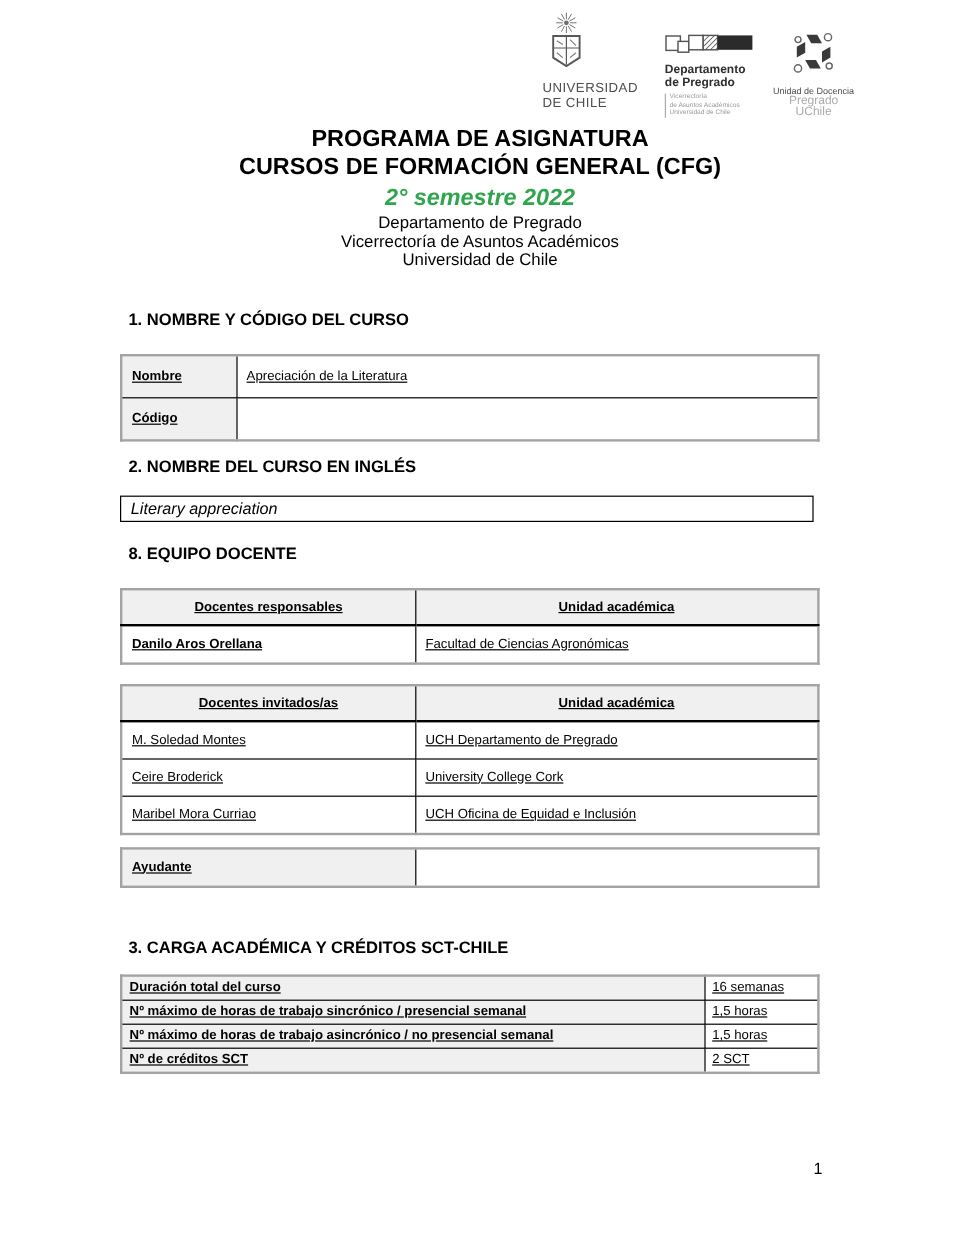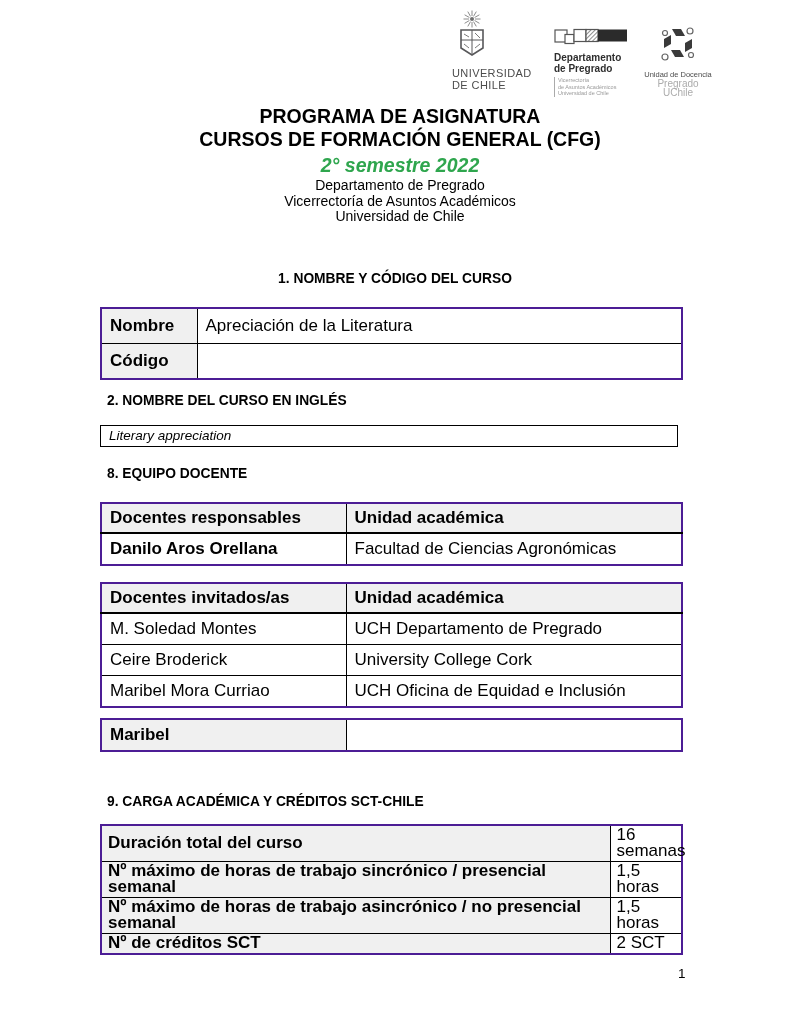--- a/index.html
+++ b/index.html
@@ -35,49 +35,49 @@
 
   
   .title-block { margin-top: 105px; text-align: center; }
   .title-line { font-size: 19.5px; font-weight: bold; line-height: 23px; }
   .semester { font-size: 19.5px; font-weight: bold; color: #2FA64E; line-height: 25px; margin-top: 2px; font-style: italic; }
   .org-line { font-size: 14px; line-height: 15.5px; }
 
   
   .content { margin-left: 100px; width: 583px; }
   .sec-heading { font-size: 13.8px; font-weight: bold; margin-left: 7px; }
-  .h1 { margin-top: 46px; text-align: center; }
+  .h1 { margin-top: 34px; }
   .h2 { margin-top: 13px; }
   .h3 { margin-top: 19px; }
   .h4 { margin-top: 42px; }
 
-  table { border-collapse: collapse; width: 583px; table-layout: fixed; font-size: 17px; border: 2px solid #4c1d95; }
+  table { border-collapse: collapse; width: 583px; table-layout: fixed; font-size: 11px; border: 2px solid #a3a3a3; text-decoration: underline; }
   td, th { border: 1px solid #000; vertical-align: middle; text-align: left; }
   .lbl { background: #F0F0F0; font-weight: bold; }
 
   .t1 { margin-top: 21px; }
   .t1 td { padding: 9px 8px; line-height: 16px; }
   .t1 .c-label { width: 96px; }
 
   .en-box { margin-top: 17px; border: 1.5px solid #000; width: 578px; height: 22px; padding: 2px 8px; font-size: 13.5px; font-style: italic; line-height: 16px; }
 
-  .t3 th { background: #F0F0F0; text-align: left; font-weight: bold; padding: 6px 8px; line-height: 16px; border-bottom: 2px solid #000; }
+  .t3 th { background: #F0F0F0; text-align: center; font-weight: bold; padding: 6px 8px; line-height: 16px; border-bottom: 2px solid #000; }
   .t3 td { padding: 7px 8px; line-height: 16px; }
   .t3 .c-name { width: 245px; }
   .t3a { margin-top: 21px; }
   .t3b { margin-top: 16px; }
   .t3a .cell-name { font-weight: bold; }
 
   .t-ayu { margin-top: 10px; }
   .t-ayu td { padding: 7px 8px; line-height: 16px; }
   .t-ayu .c-label { width: 245px; }
 
   .t4 { margin-top: 15px; }
   .t4 td { padding: 1.5px 6px; line-height: 16px; }
-  .t4 .c-val { width: 72px; }
+  .t4 .c-val { width: 95px; }
 
   .page-number { position: absolute; top: 966px; left: 678px; font-size: 13.5px; }
 </style>
 </head>
 <body>
 
 <div class="page">
 
   <div class="logos">
 
@@ -216,27 +216,27 @@
       <tr>
         <td>Maribel Mora Curriao</td>
         <td>UCH Oficina de Equidad e Inclusión</td>
       </tr>
     </tbody>
       </table>
 
     <table class="t-ayu">
       <tbody>
           <tr>
-        <td class="lbl c-label">Maribel</td>
+        <td class="lbl c-label">Ayudante</td>
         <td></td>
       </tr>
     </tbody>
       </table>
 
-    <div class="sec-heading h4">9. CARGA ACADÉMICA Y CRÉDITOS SCT-CHILE</div>
+    <div class="sec-heading h4">3. CARGA ACADÉMICA Y CRÉDITOS SCT-CHILE</div>
     <table class="t4">
       <tbody>
           <tr>
         <td class="lbl">Duración total del curso</td>
         <td class="c-val">16 semanas</td>
       </tr>
       <tr>
         <td class="lbl">Nº máximo de horas de trabajo sincrónico / presencial semanal</td>
         <td class="c-val">1,5 horas</td>
       </tr>

